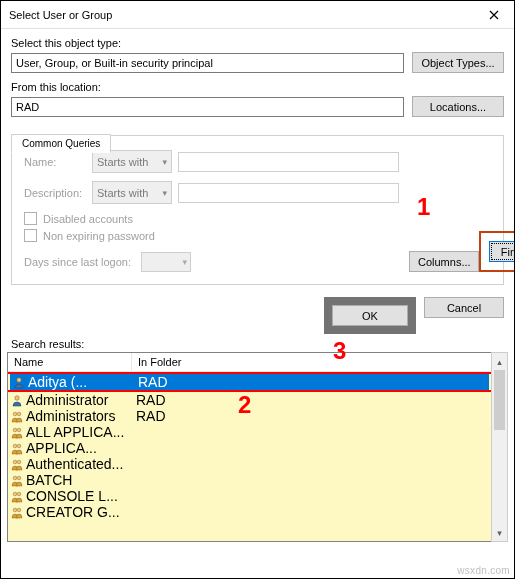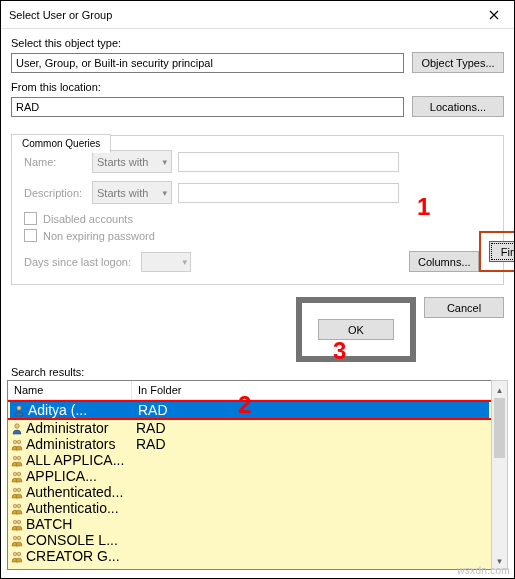--- a/index.html
+++ b/index.html
@@ -126,21 +126,21 @@
     }
     .annot-1 { top: 192px; left: 416px; }
     .annot-2 { top: 390px; left: 237px; }
     .annot-3 { top: 336px; left: 332px; }
     .ok-cancel-row {
       display: flex;
       justify-content: flex-end;
       gap: 8px;
       padding: 8px 10px 4px 10px;
     }
-    .ok-wrap { border: 6px solid #737373; padding: 16px; }
+    .ok-wrap { border: 8px solid #737373; padding: 0; }
     .ok-wrap .win-button { width: 76px; min-width: 76px; }
     .cancel-btn { width: 80px; min-width: 80px; }
     .search-results-label { padding: 0 10px 2px 10px; }
     .results-area { display: flex; margin: 0 6px 4px 6px;}
     .results-table { flex: 1; border: 1px solid #828282; border-right: none; height: 190px; overflow: hidden; background:#fef9c3; }
     .results-header {
       display: flex;
       background: #fff;
       border-bottom: 1px solid #e8e8e8;
       font-size: 11px;
@@ -357,34 +357,20 @@
         <div class="result-row">
           <div class="cell-name">
             <span class="group-icon">
               <svg width="14" height="14" viewBox="0 0 14 14">
                 <circle cx="5" cy="5" r="1.8" fill="#f2c488" stroke="#8b6914" stroke-width="0.5"></circle>
                 <circle cx="9" cy="5" r="1.8" fill="#f2c488" stroke="#8b6914" stroke-width="0.5"></circle>
                 <path d="M2 13 Q2 9 5 9 Q8 9 8 13 Z" fill="#d9a03c" stroke="#8b6914" stroke-width="0.5"></path>
                 <path d="M6 13 Q6 9 9 9 Q12 9 12 13 Z" fill="#d9a03c" stroke="#8b6914" stroke-width="0.5"></path>
               </svg>
             </span>
-            <span>Authenticatio...</span>
-          </div>
-          <div class="cell-folder"></div>
-        </div>
-        <div class="result-row">
-          <div class="cell-name">
-            <span class="group-icon">
-              <svg width="14" height="14" viewBox="0 0 14 14">
-                <circle cx="5" cy="5" r="1.8" fill="#f2c488" stroke="#8b6914" stroke-width="0.5"></circle>
-                <circle cx="9" cy="5" r="1.8" fill="#f2c488" stroke="#8b6914" stroke-width="0.5"></circle>
-                <path d="M2 13 Q2 9 5 9 Q8 9 8 13 Z" fill="#d9a03c" stroke="#8b6914" stroke-width="0.5"></path>
-                <path d="M6 13 Q6 9 9 9 Q12 9 12 13 Z" fill="#d9a03c" stroke="#8b6914" stroke-width="0.5"></path>
-              </svg>
-            </span>
             <span>BATCH</span>
           </div>
           <div class="cell-folder"></div>
         </div>
         <div class="result-row">
           <div class="cell-name">
             <span class="group-icon">
               <svg width="14" height="14" viewBox="0 0 14 14">
                 <circle cx="5" cy="5" r="1.8" fill="#f2c488" stroke="#8b6914" stroke-width="0.5"></circle>
                 <circle cx="9" cy="5" r="1.8" fill="#f2c488" stroke="#8b6914" stroke-width="0.5"></circle>

